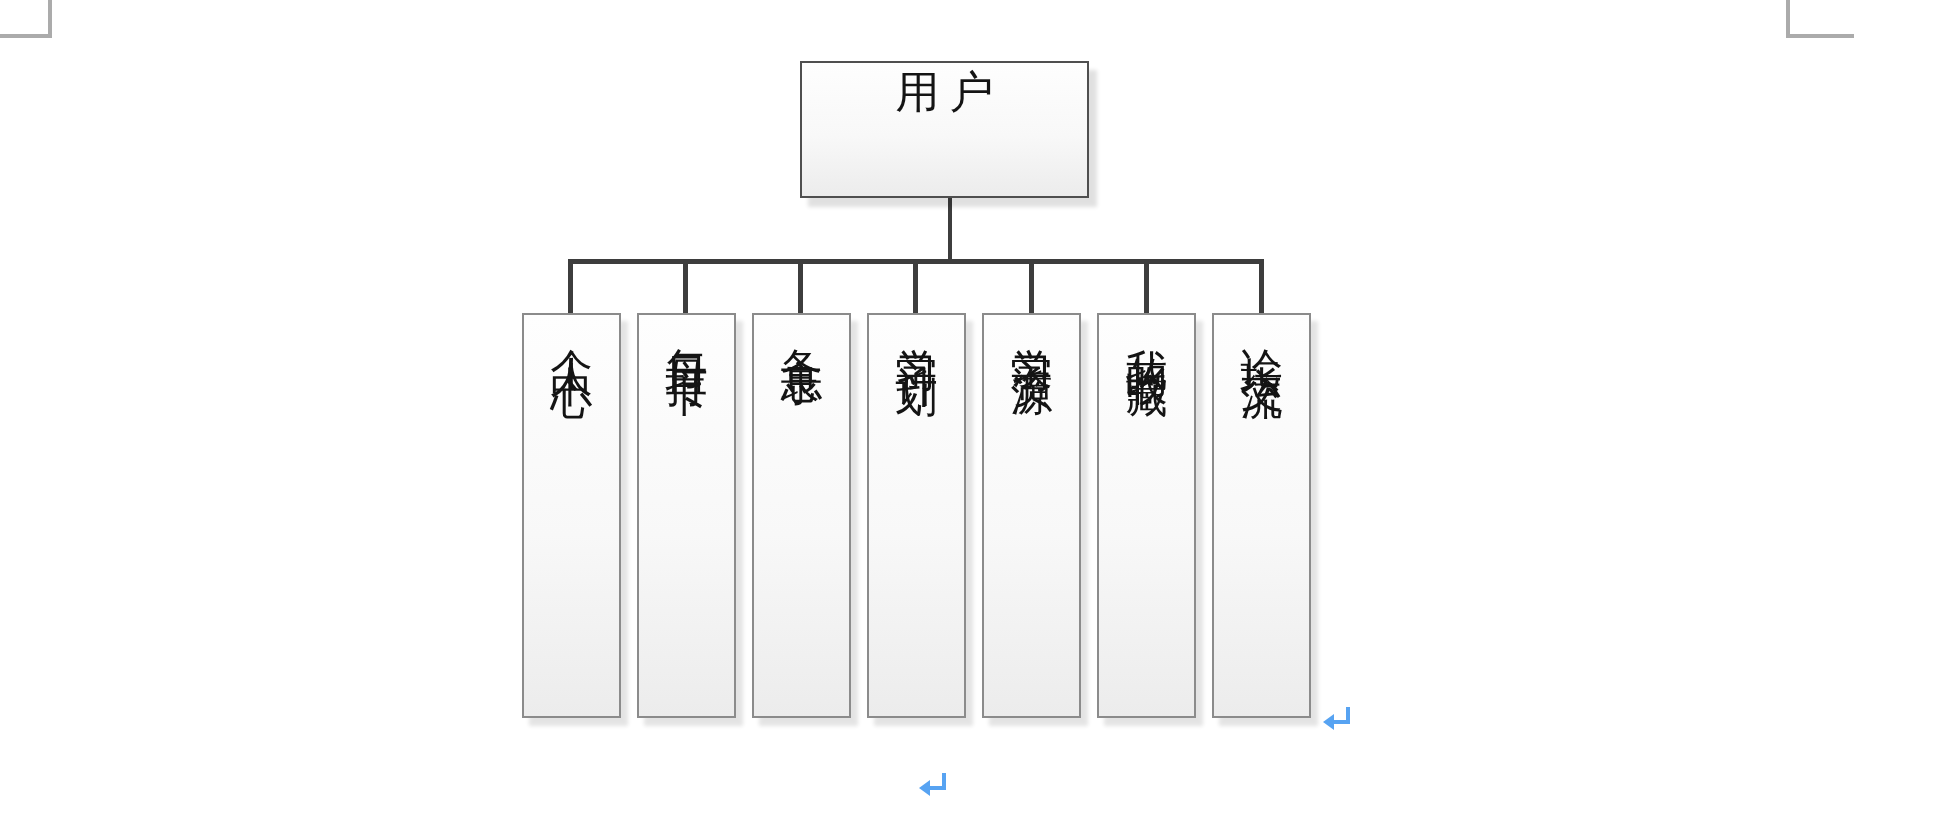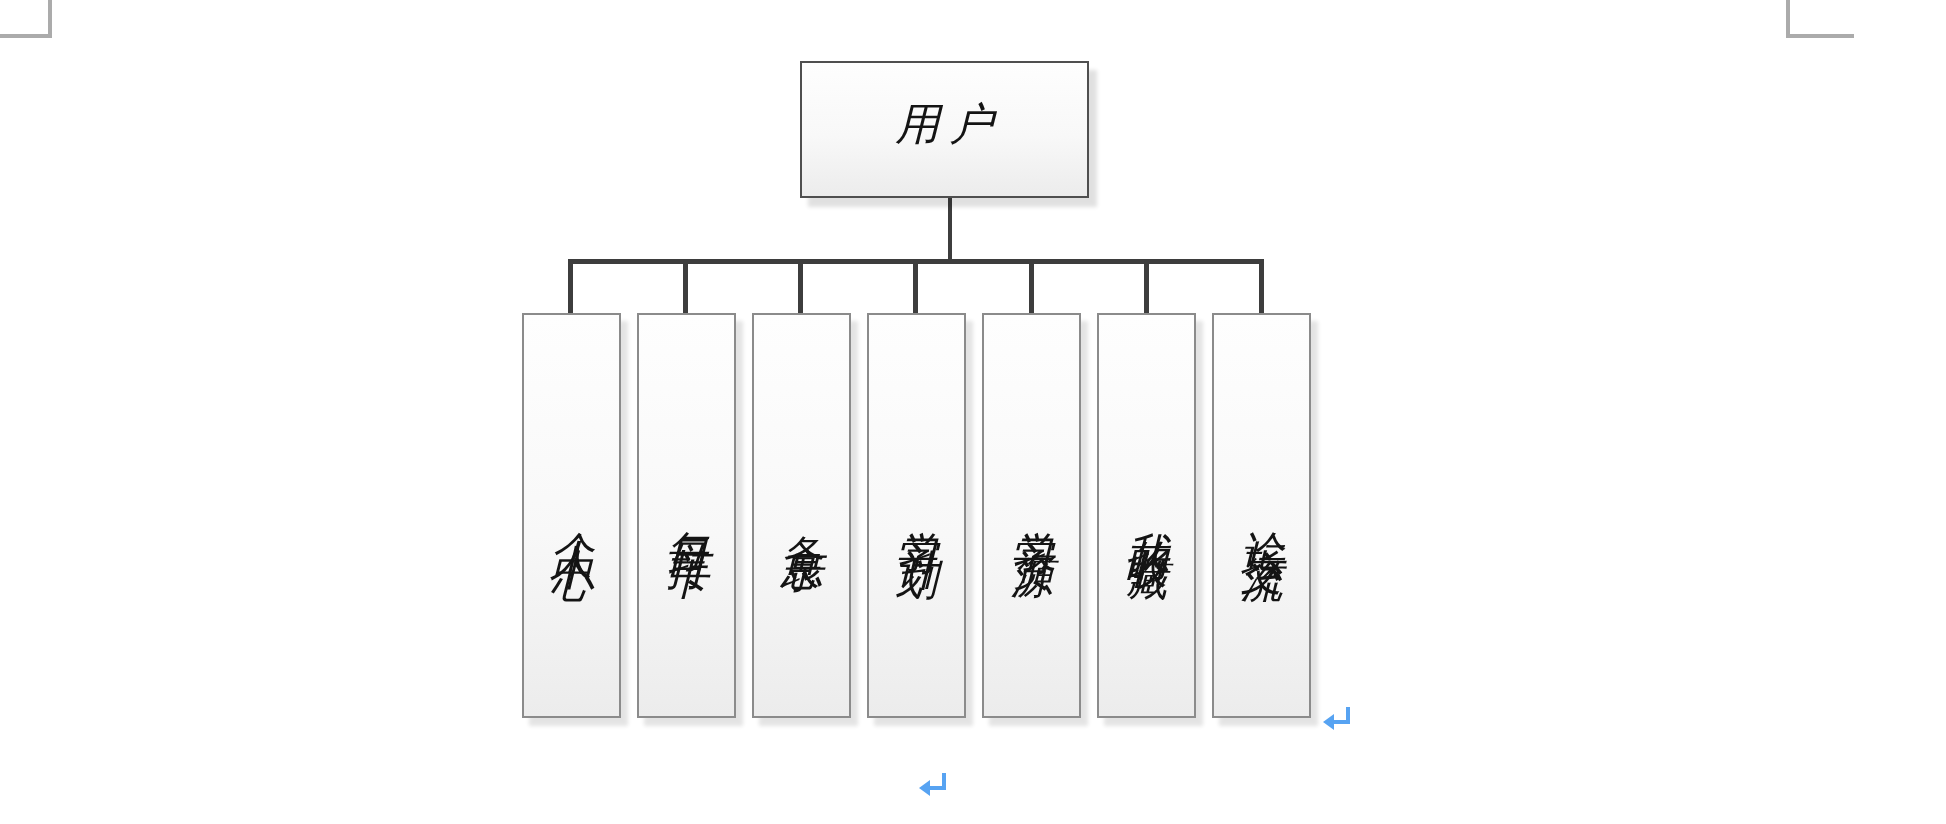--- a/index.html
+++ b/index.html
@@ -21,23 +21,22 @@
   
   .conn { position: absolute; background: #3d3d3d; }
   .conn.root-drop { left: 948px; top: 188px; width: 4px; height: 74px; }
   .conn.trunk     { left: 568px; top: 259px; width: 696px; height: 5px; }
   .conn.stub      { top: 262px; width: 5px; height: 54px; }
 
   
   .node {
     position: absolute;
     background: linear-gradient(to bottom, #fefefe 0%, #f8f8f8 55%, #ececec 100%);
-    display: flex; align-items: center; justify-content: center;
+    display: flex; justify-content: center;
     color: #141414;
-    font-style: italic;
   }
   .node.root {
     left: 800px; top: 61px; width: 285px; height: 123px;
     border: 2px solid #4f4f4f;
     box-shadow: 8px 9px 4px rgba(0,0,0,0.12);
     font-size: 44px; letter-spacing: 10px;
     padding-bottom: 10px;
   }
   .node.root .hlabel { text-indent: 10px; }
   .node.child {

